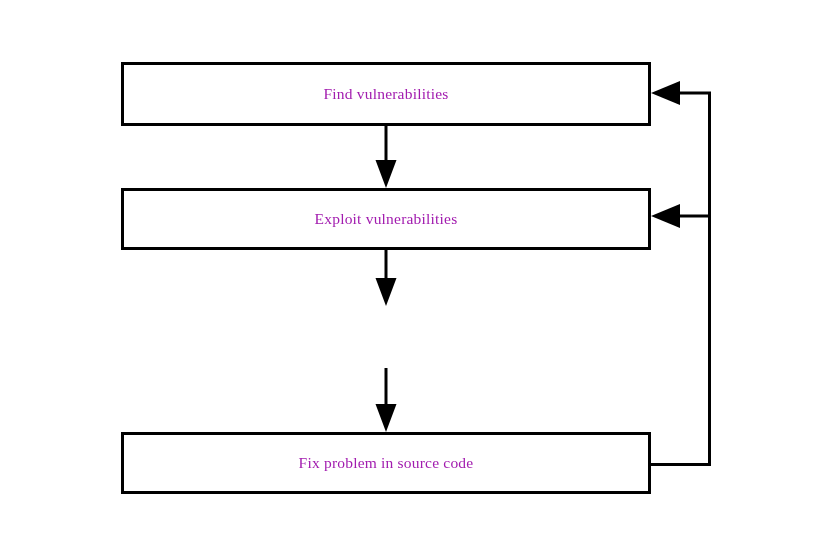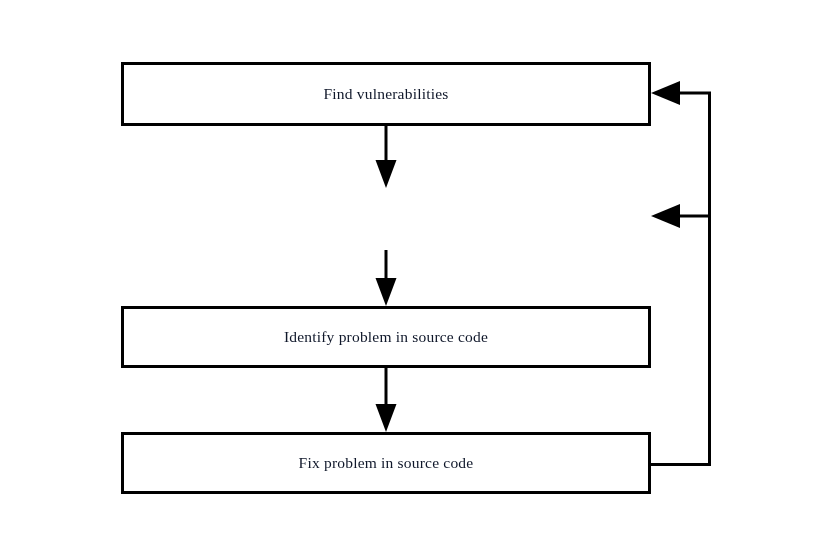--- a/index.html
+++ b/index.html
@@ -30,21 +30,21 @@
     box-sizing: border-box;
     border: 3px solid #000000;
     background: #ffffff;
     display: flex;
     align-items: center;
     justify-content: center;
   }
   .node-label {
     font-family: "Liberation Serif", "DejaVu Serif", serif;
     font-size: 15.5px;
-    color: #0f172a;
+    color: #a21caf;
     letter-spacing: 0.2px;
     white-space: nowrap;
     line-height: 1;
   }
   .edge-line {
     stroke: #000000;
     stroke-width: 3;
     fill: none;
   }
   .edge-head {
@@ -83,22 +83,22 @@
       <line class="edge-line" x1="709.5" y1="216" x2="668" y2="216"></line>
       <polygon class="edge-head" points="651,216 680,204 680,228"></polygon>
     </g>
 
   </svg>
 
   <div class="node-box" style="left:121px; top:62px; width:530px; height:64px;">
     <span class="node-label">Find vulnerabilities</span>
   </div>
 
+  <div class="node-box" style="left:121px; top:188px; width:530px; height:62px;">
+    <span class="node-label">Exploit vulnerabilities</span>
+  </div>
 
-  <div class="node-box" style="left:121px; top:306px; width:530px; height:62px;">
-    <span class="node-label">Identify problem in source code</span>
-  </div>
 
   <div class="node-box" style="left:121px; top:432px; width:530px; height:62px;align-items:center;">
     <span class="node-label">Fix problem in source code</span>
   </div>
 
 </div>
 
 </body></html>

